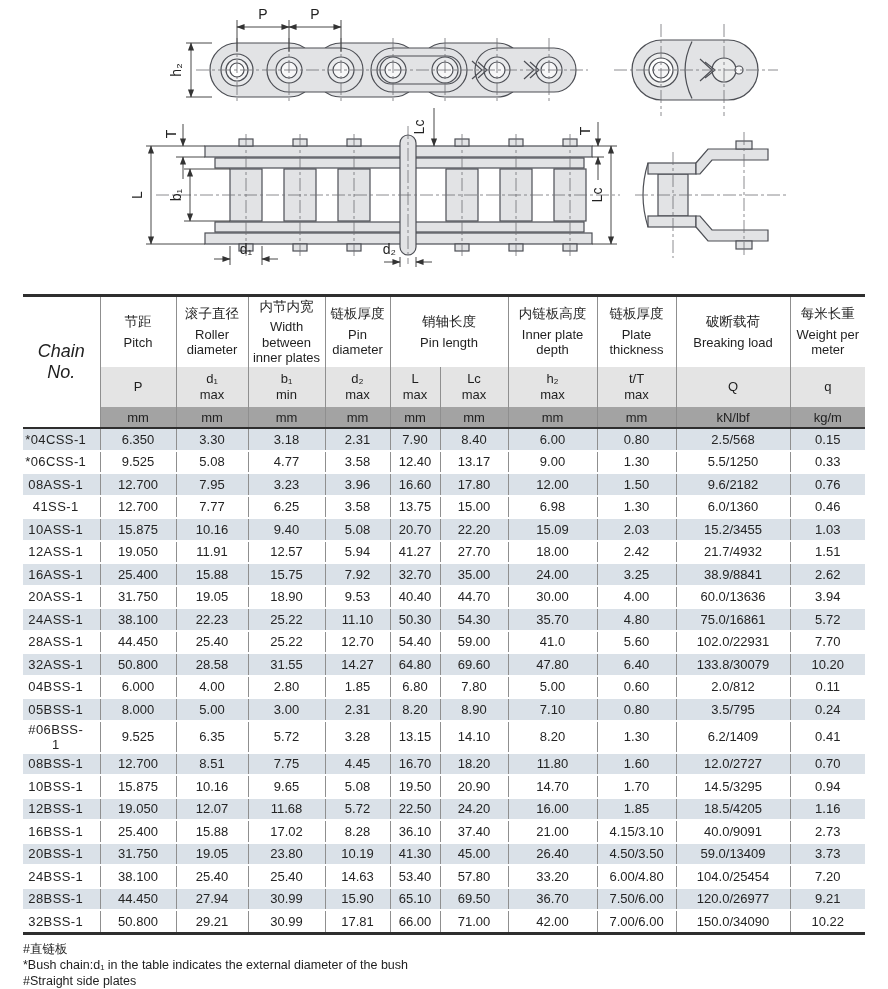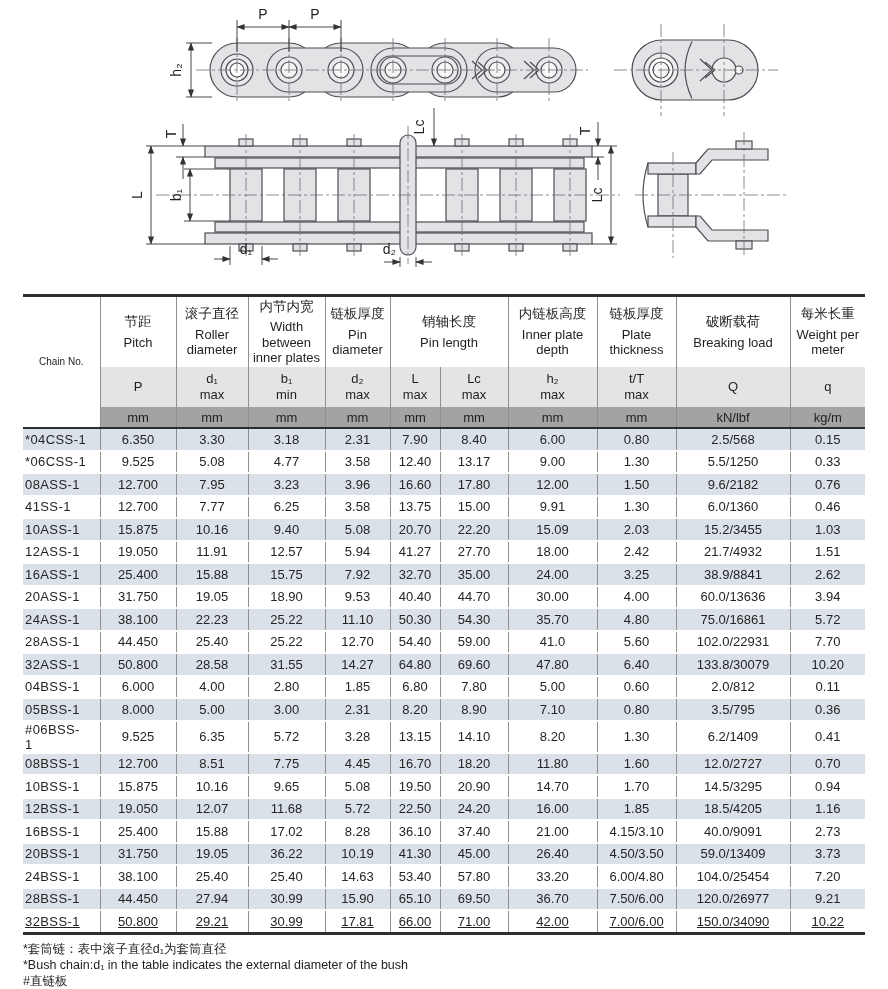--- a/index.html
+++ b/index.html
@@ -28,25 +28,25 @@
     vertical-align:middle;
     overflow:hidden;
   }
   .spec-table th.chain-h,.spec-table td.chain{border-left:none;}
   tr.titles th{height:70px;line-height:1.18;background:#fff;}
   tr.titles .cn{font-size:13.5px;margin-bottom:5px;}
   tr.titles .en{font-size:13px;}
   tr.syms th{height:40px;background:#e4e4e4;line-height:1.25;}
   tr.syms .qual:empty{display:none;}
   tr.units th{height:20px;border-bottom:2.5px solid #2e2e2e;background:#a3a3a3;}
-  th.chain-h{border-bottom:2.5px solid #2e2e2e;font-size:10px;background:#fff;}
+  th.chain-h{border-bottom:2.5px solid #2e2e2e;font-size:18px;background:#fff;font-style:italic;}
   tbody td{height:20.5px;border-bottom:2px solid #ffffff;color:#242424;}
   tbody tr.stripe{background:#dae1e8;}
-  tbody tr:last-child td{border-bottom:none;text-decoration:underline;}
-  tbody td.chain{text-align:left;padding-right:13px;letter-spacing:0.4px;}
+  tbody tr:last-child td{border-bottom:none;}
+  tbody td.chain{text-align:center;padding-right:13px;letter-spacing:0.4px;}
   .footnotes{margin:6px 0 0 23px;font-size:12.5px;line-height:16px;color:#1d1d1d;}
 </style>
 </head>
 <body>
 
 <div class="page">
 
   <div class="diagram-wrap">
   <svg width="888" height="292" viewBox="0 0 888 292">
     <defs>
@@ -395,21 +395,21 @@
           <td>0.76</td>
         </tr>
         <tr>
           <td class="chain">41SS-1</td>
           <td>12.700</td>
           <td>7.77</td>
           <td>6.25</td>
           <td>3.58</td>
           <td>13.75</td>
           <td>15.00</td>
-          <td>9.91</td>
+          <td>6.98</td>
           <td>1.30</td>
           <td>6.0/1360</td>
           <td>0.46</td>
         </tr>
         <tr class="stripe">
           <td class="chain">10ASS-1</td>
           <td>15.875</td>
           <td>10.16</td>
           <td>9.40</td>
           <td>5.08</td>
@@ -515,21 +515,21 @@
           <td class="chain">05BSS-1</td>
           <td>8.000</td>
           <td>5.00</td>
           <td>3.00</td>
           <td>2.31</td>
           <td>8.20</td>
           <td>8.90</td>
           <td>7.10</td>
           <td>0.80</td>
           <td>3.5/795</td>
-          <td>0.36</td>
+          <td>0.24</td>
         </tr>
         <tr>
           <td class="chain">#06BSS-1</td>
           <td>9.525</td>
           <td>6.35</td>
           <td>5.72</td>
           <td>3.28</td>
           <td>13.15</td>
           <td>14.10</td>
           <td>8.20</td>
@@ -586,21 +586,21 @@
           <td>37.40</td>
           <td>21.00</td>
           <td>4.15/3.10</td>
           <td>40.0/9091</td>
           <td>2.73</td>
         </tr>
         <tr class="stripe">
           <td class="chain">20BSS-1</td>
           <td>31.750</td>
           <td>19.05</td>
-          <td>36.22</td>
+          <td>23.80</td>
           <td>10.19</td>
           <td>41.30</td>
           <td>45.00</td>
           <td>26.40</td>
           <td>4.50/3.50</td>
           <td>59.0/13409</td>
           <td>3.73</td>
         </tr>
         <tr>
           <td class="chain">24BSS-1</td>
@@ -638,19 +638,18 @@
           <td>71.00</td>
           <td>42.00</td>
           <td>7.00/6.00</td>
           <td>150.0/34090</td>
           <td>10.22</td>
         </tr>
       </tbody>
   </table>
 
   <div class="footnotes">
-    <div>*套筒链：表中滚子直径d₁为套筒直径</div>
+    <div>#直链板</div>
     <div>*Bush chain:d₁ in the table indicates the external diameter of the bush</div>
-    <div>#直链板</div>
     <div>#Straight side plates</div>
   </div>
 
 </div>
 
 </body></html>

